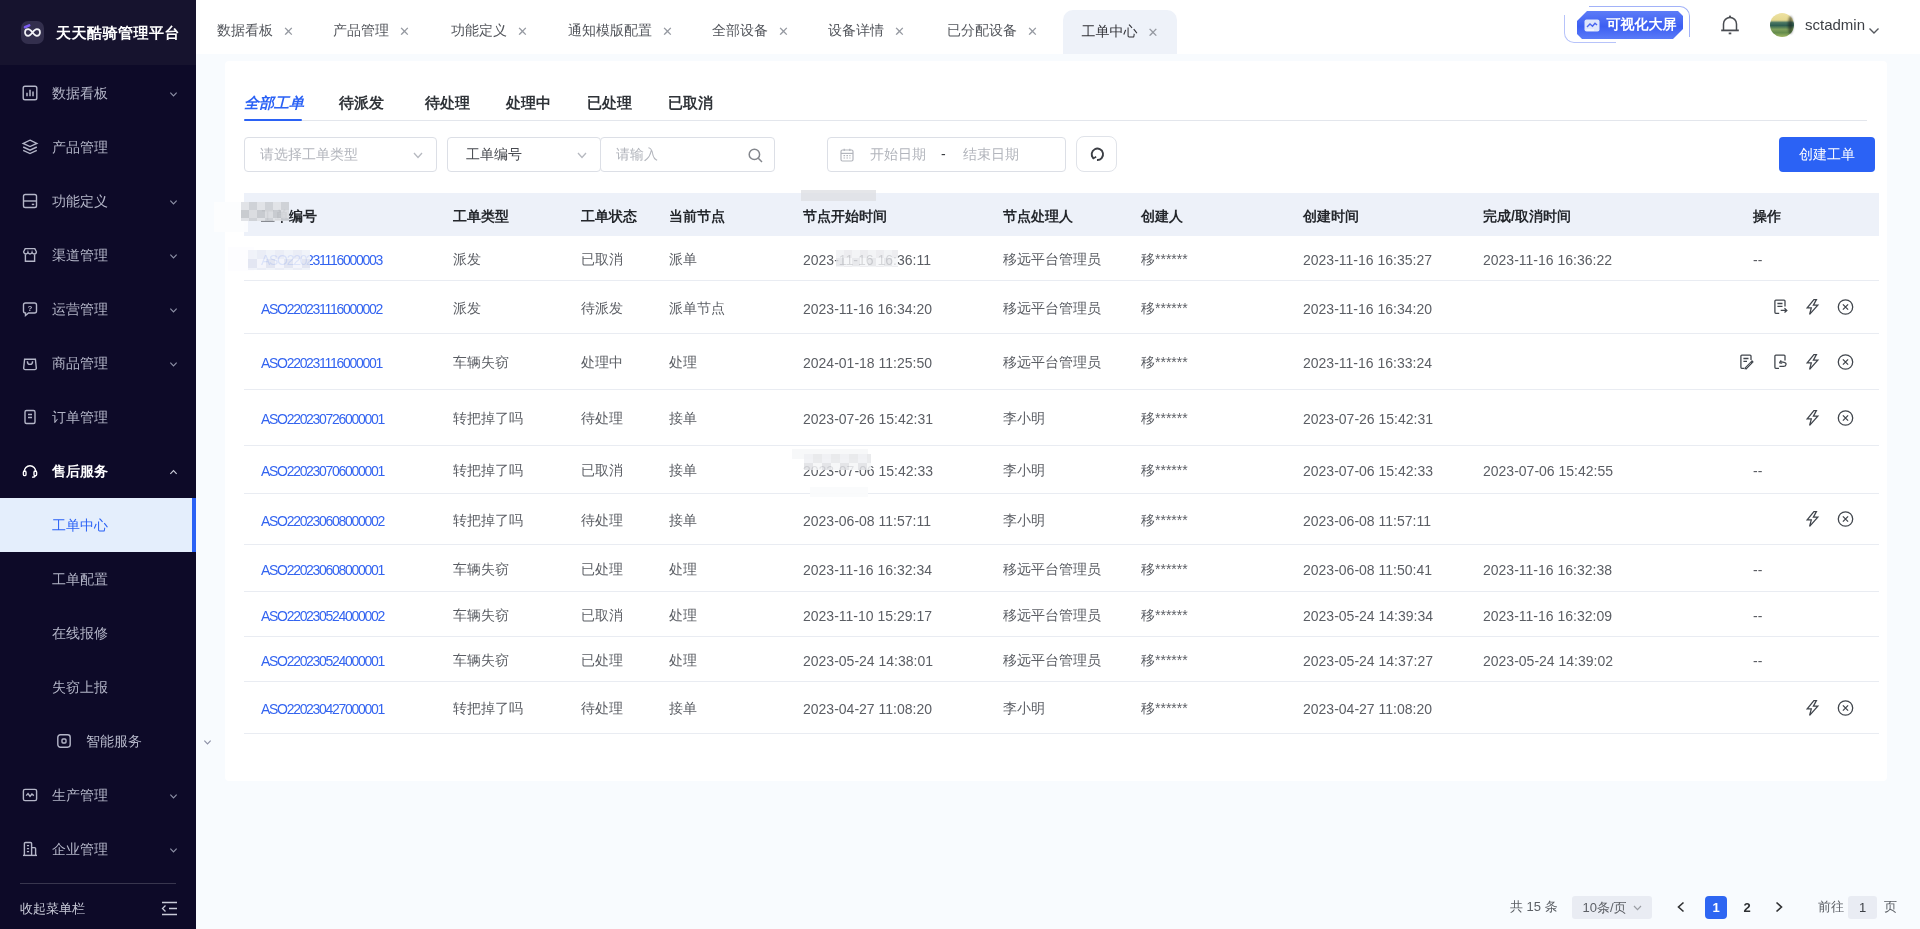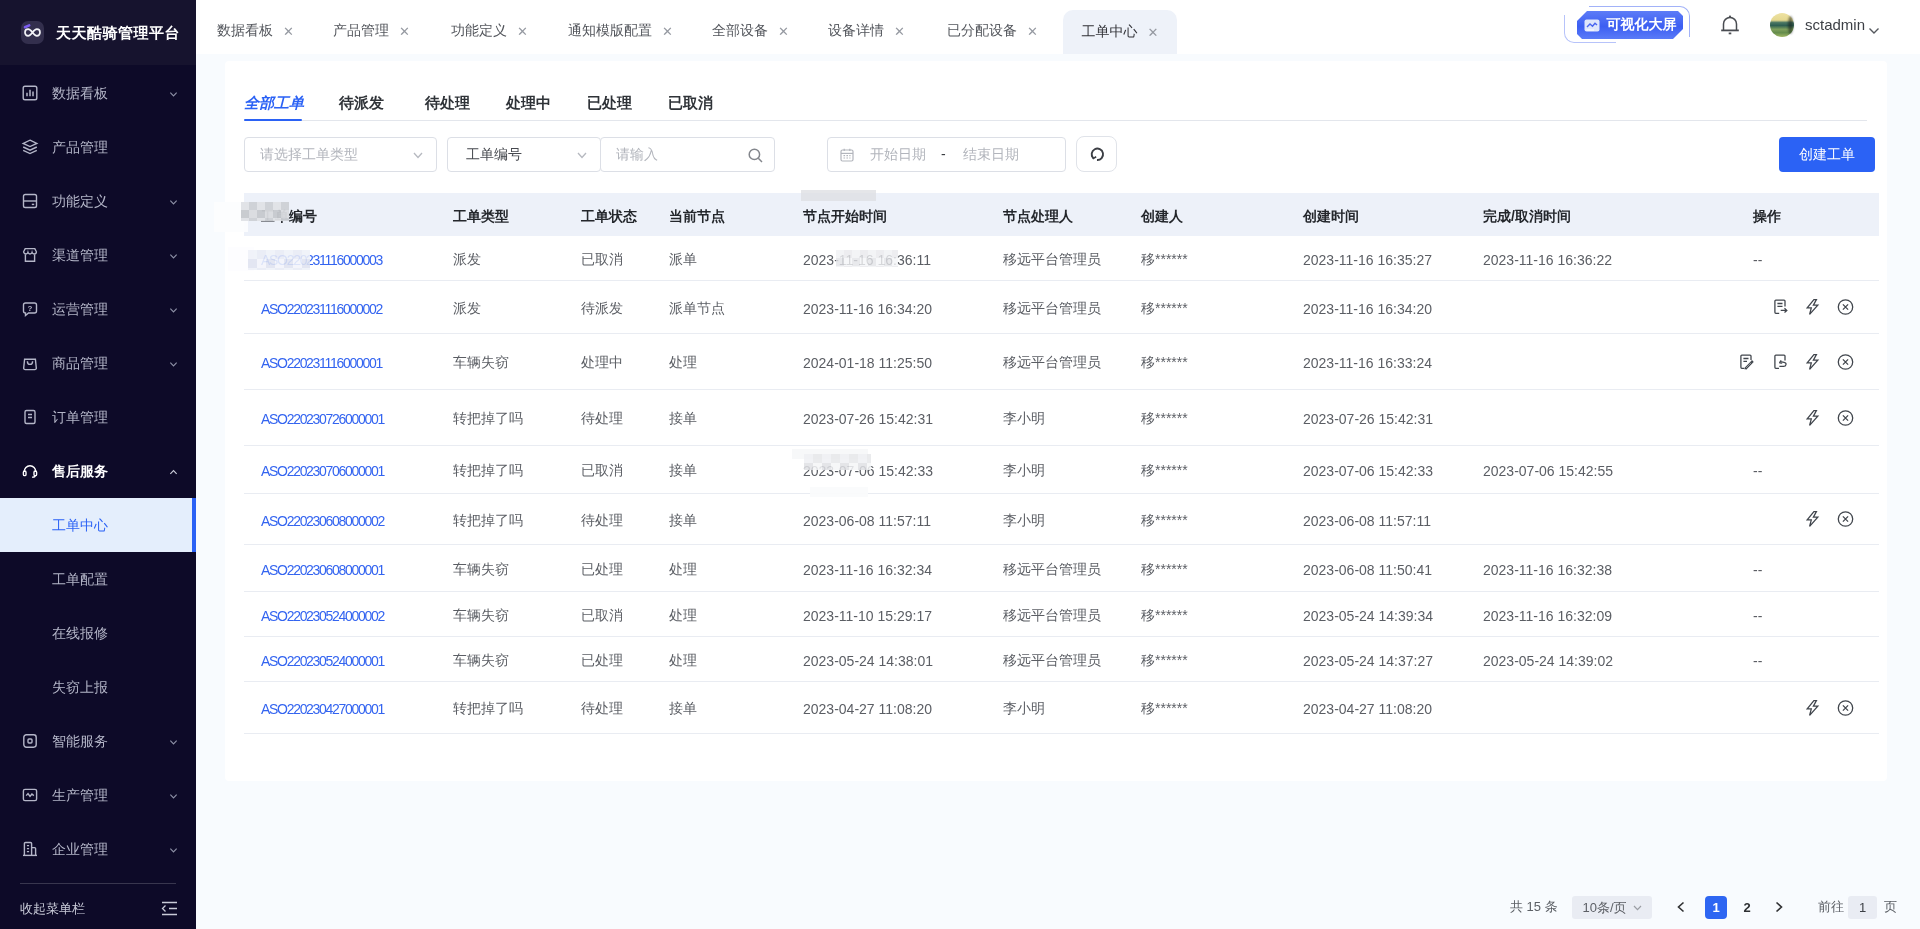--- a/index.html
+++ b/index.html
@@ -177,21 +177,21 @@
         </div>
       <div class="smi" style="top:552px;text-align:right;">
           <span class="tx">工单配置</span>
         </div>
       <div class="smi" style="top:606px;">
           <span class="tx">在线报修</span>
         </div>
       <div class="smi" style="top:660px;">
           <span class="tx">失窃上报</span>
         </div>
-      <div class="mi" style="top:714px;">
+      <div class="mi" style="top:714px;margin-left:34px;">
         <svg class="ic" viewBox="0 0 18 18" fill="none" stroke="#b4b6c8" stroke-width="1.4">
             <rect x="2.8" y="2.8" width="12.4" height="12.4" rx="2.6"></rect>
             <rect x="7" y="7" width="4" height="4" rx="1"></rect>
           </svg>
         <span class="tx">智能服务</span>
         <svg class="car" viewBox="0 0 10 10" fill="none" stroke="#8d90a6" stroke-width="1.3">
             <path d="M1.5 3 L5 6.5 L8.5 3"></path>
           </svg>
       </div>
       <div class="mi" style="top:768px;">

